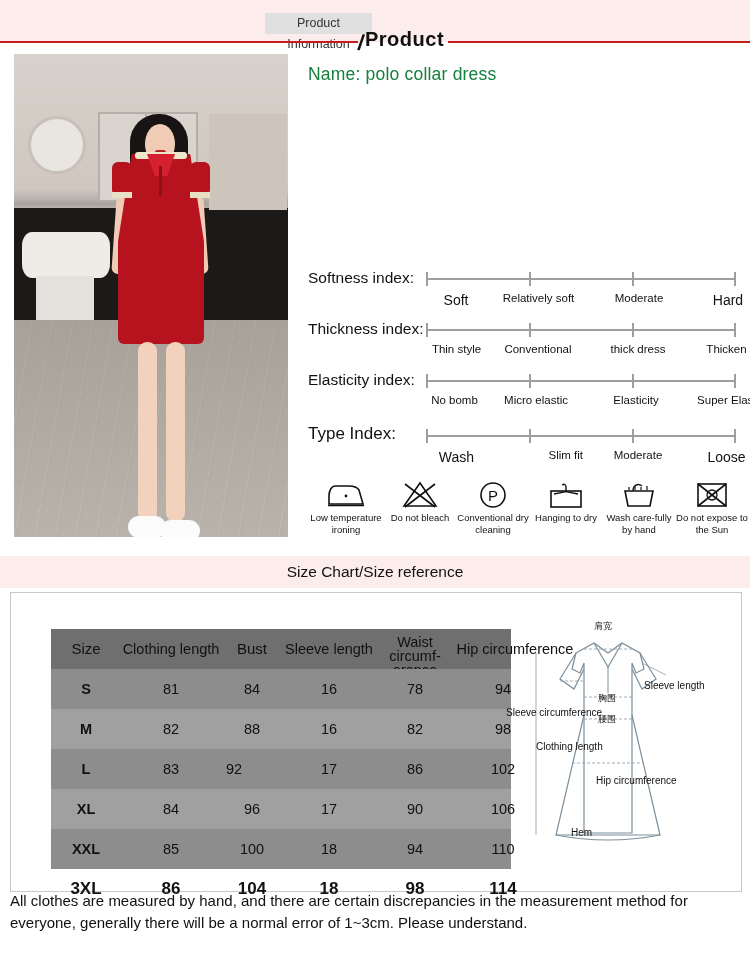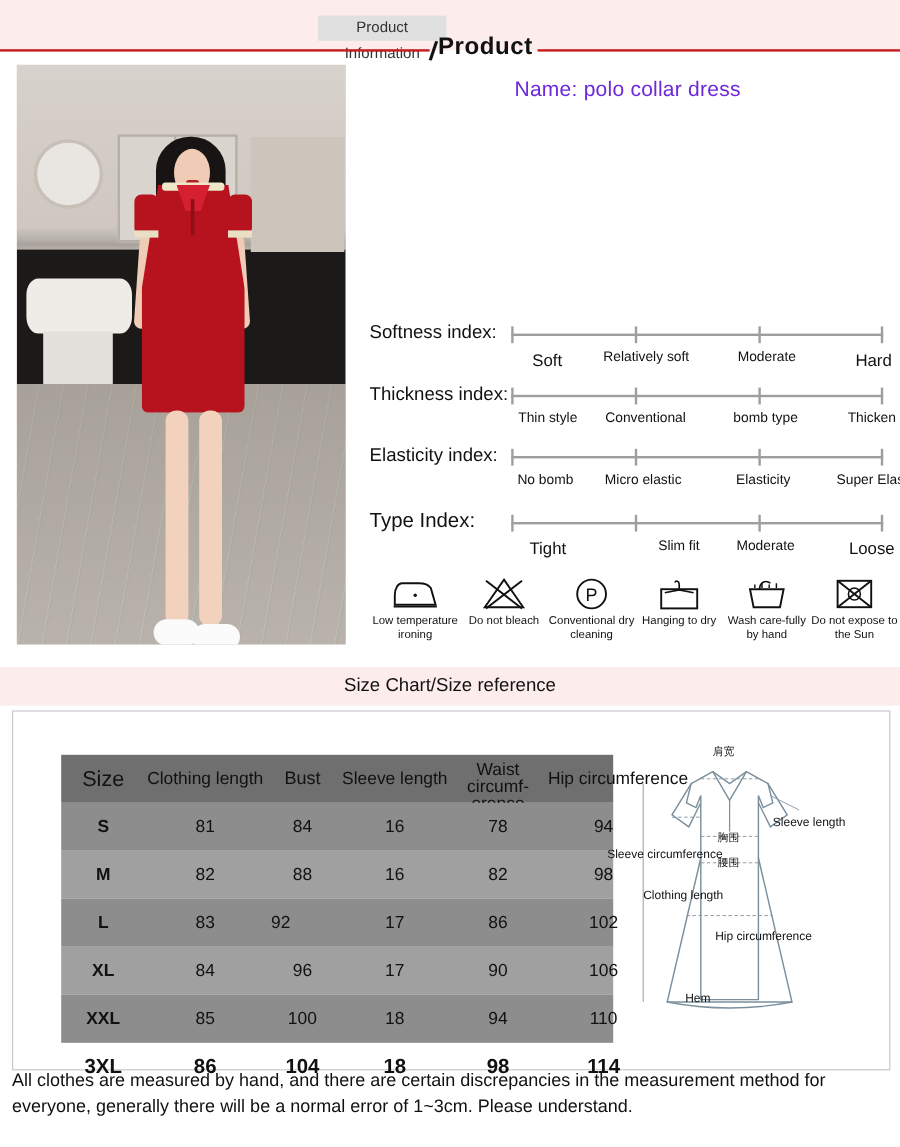--- a/index.html
+++ b/index.html
@@ -80,21 +80,21 @@
   .ph-cuffR{position:absolute;left:176px;top:138px;width:20px;height:6px;background:#e9dfc4;}
   .ph-armL{position:absolute;left:100px;top:142px;width:12px;height:78px;background:#f0cbb6;border-radius:6px;transform:rotate(4deg);}
   .ph-armR{position:absolute;left:180px;top:142px;width:12px;height:78px;background:#f0cbb6;border-radius:6px;transform:rotate(-4deg);}
   .ph-legL{position:absolute;left:124px;top:288px;width:19px;height:180px;background:#f3d2bd;border-radius:9px;}
   .ph-legR{position:absolute;left:152px;top:288px;width:19px;height:180px;background:#f3d2bd;border-radius:9px;}
   .ph-shoeL{position:absolute;left:114px;top:462px;width:38px;height:22px;background:#fbfbfb;border-radius:11px;}
   .ph-shoeR{position:absolute;left:146px;top:466px;width:40px;height:22px;background:#fbfbfb;border-radius:11px;}
 
   
   .info{position:absolute;left:308px;top:64px;width:430px;}
-  .info-line{font-size:17.5px;color:#6d28d9;margin-bottom:21px;letter-spacing:.2px;text-align:center;}
+  .info-line{font-size:17.5px;color:#15803d;margin-bottom:21px;letter-spacing:.2px;}
 
   
   .idx{position:absolute;left:308px;width:430px;}
   .idx-label{position:absolute;left:0;top:-9px;font-size:15.5px;color:#111;white-space:nowrap;}
   .idx-track{position:absolute;left:118px;top:0;width:310px;height:2px;background:#9e9e9e;}
   .tick{position:absolute;top:-6px;width:2px;height:14px;background:#9e9e9e;}
   .idx-words{position:absolute;left:118px;top:14px;width:312px;}
   .idx-words span{position:absolute;font-size:11.5px;color:#111;white-space:nowrap;text-align:center;}
   .idx-words span.big{font-size:14px;}
 
@@ -199,21 +199,21 @@
     <div class="idx-label">Thickness index:</div>
     <div class="idx-track">
       <div class="tick" style="left:0px;"></div>
       <div class="tick" style="left:103px;"></div>
       <div class="tick" style="left:206px;"></div>
       <div class="tick" style="left:308px;"></div>
     </div>
     <div class="idx-words">
       <span style="left:-12px;width:85px;">Thin style</span>
       <span style="left:62px;width:100px;">Conventional</span>
-      <span style="left:167px;width:90px;">bomb type</span>
+      <span style="left:167px;width:90px;">thick dress</span>
       <span style="left:258px;width:85px;">Thicken</span>
     </div>
   </div>
 
   <div class="idx" style="top:380px;">
     <div class="idx-label">Elasticity index:</div>
     <div class="idx-track">
       <div class="tick" style="left:0px;"></div>
       <div class="tick" style="left:103px;"></div>
       <div class="tick" style="left:206px;"></div>
@@ -229,21 +229,21 @@
 
   <div class="idx" style="top:435px;">
     <div class="idx-label" style="font-size:17px;top:-11px;">Type Index:</div>
     <div class="idx-track">
       <div class="tick" style="left:0px;"></div>
       <div class="tick" style="left:103px;"></div>
       <div class="tick" style="left:206px;"></div>
       <div class="tick" style="left:308px;"></div>
     </div>
     <div class="idx-words">
-      <span class="big" style="left:-12px;width:85px;">Tight</span>
+      <span class="big" style="left:-12px;width:85px;">Wash</span>
       <span style="left:62px;width:95px;text-align:right;">Slim fit</span>
       <span style="left:167px;width:90px;">Moderate</span>
       <span class="big" style="left:258px;width:85px;">Loose</span>
     </div>
   </div>
 
   <div class="care">
 
     <div class="care-item" style="left:0px;">
       <div class="care-ico">
@@ -314,21 +314,21 @@
 
   <div class="sizechart-head">
     <span>Size Chart/Size reference</span>
   </div>
 
   <div class="chartbox">
 
     <div class="tbl">
 
       <div class="row r-hdr">
-        <div class="cell" style="left:0px;width:70px;font-size:18px;">Size</div>
+        <div class="cell" style="left:0px;width:70px;font-size:15px;">Size</div>
         <div class="cell hdr-cell" style="left:70px;width:100px;line-height:40px;">Clothing length</div>
         <div class="cell" style="left:170px;width:62px;font-size:15px;">Bust</div>
         <div class="cell hdr-cell" style="left:232px;width:92px;line-height:40px;">Sleeve length</div>
         <div class="cell hdr-cell" style="left:324px;width:80px;line-height:14px;padding-top:6px;height:34px;">Waist circumf-erence</div>
         <div class="cell hdr-cell" style="left:404px;width:120px;line-height:40px;">Hip circumference</div>
       </div>
 
       <div class="row r-dark">
         <div class="cell sz-cell" style="left:0px;width:70px;">S</div>
         <div class="cell" style="left:70px;width:100px;">81</div>

